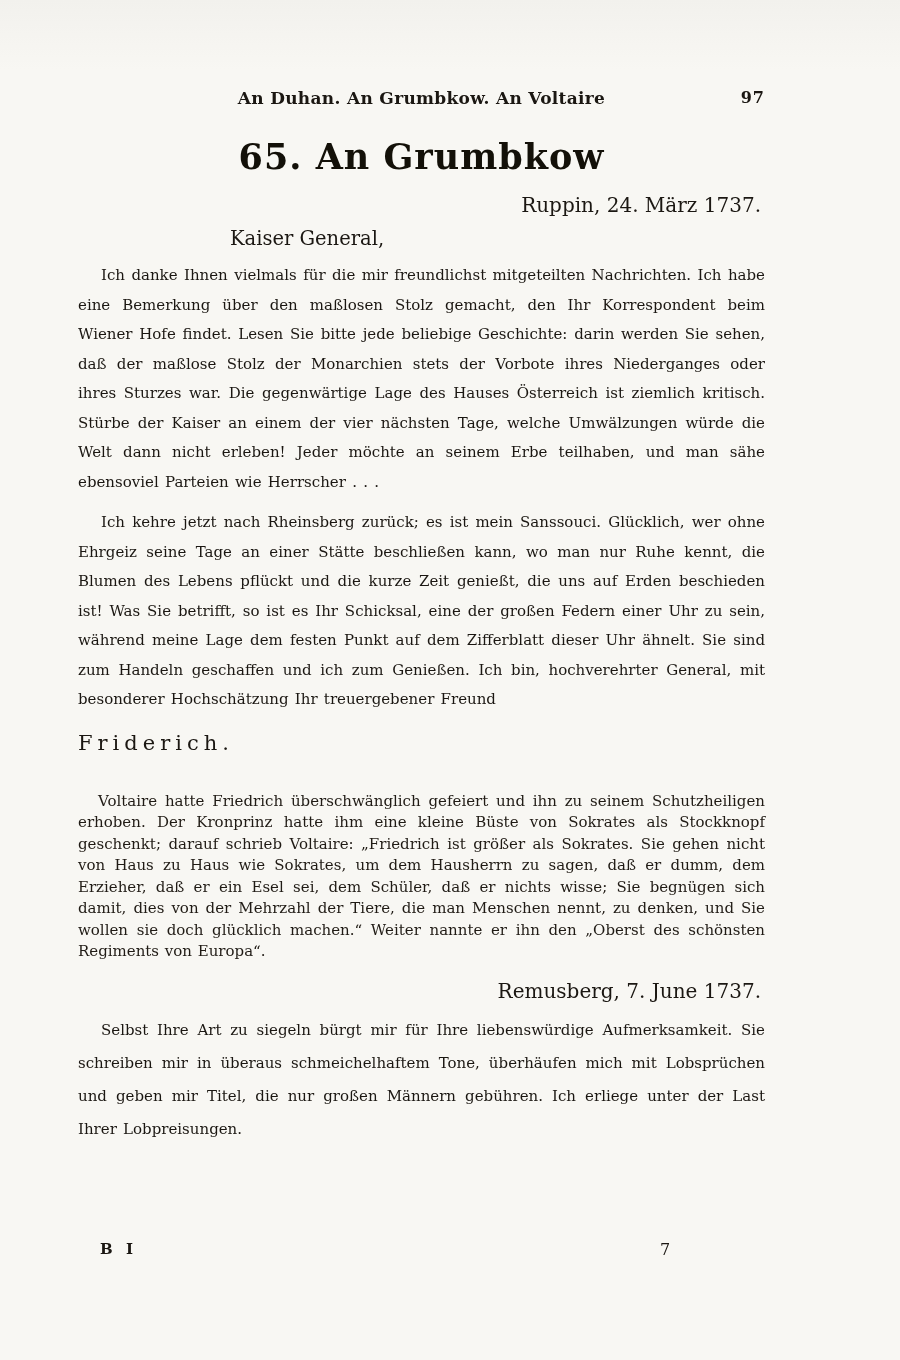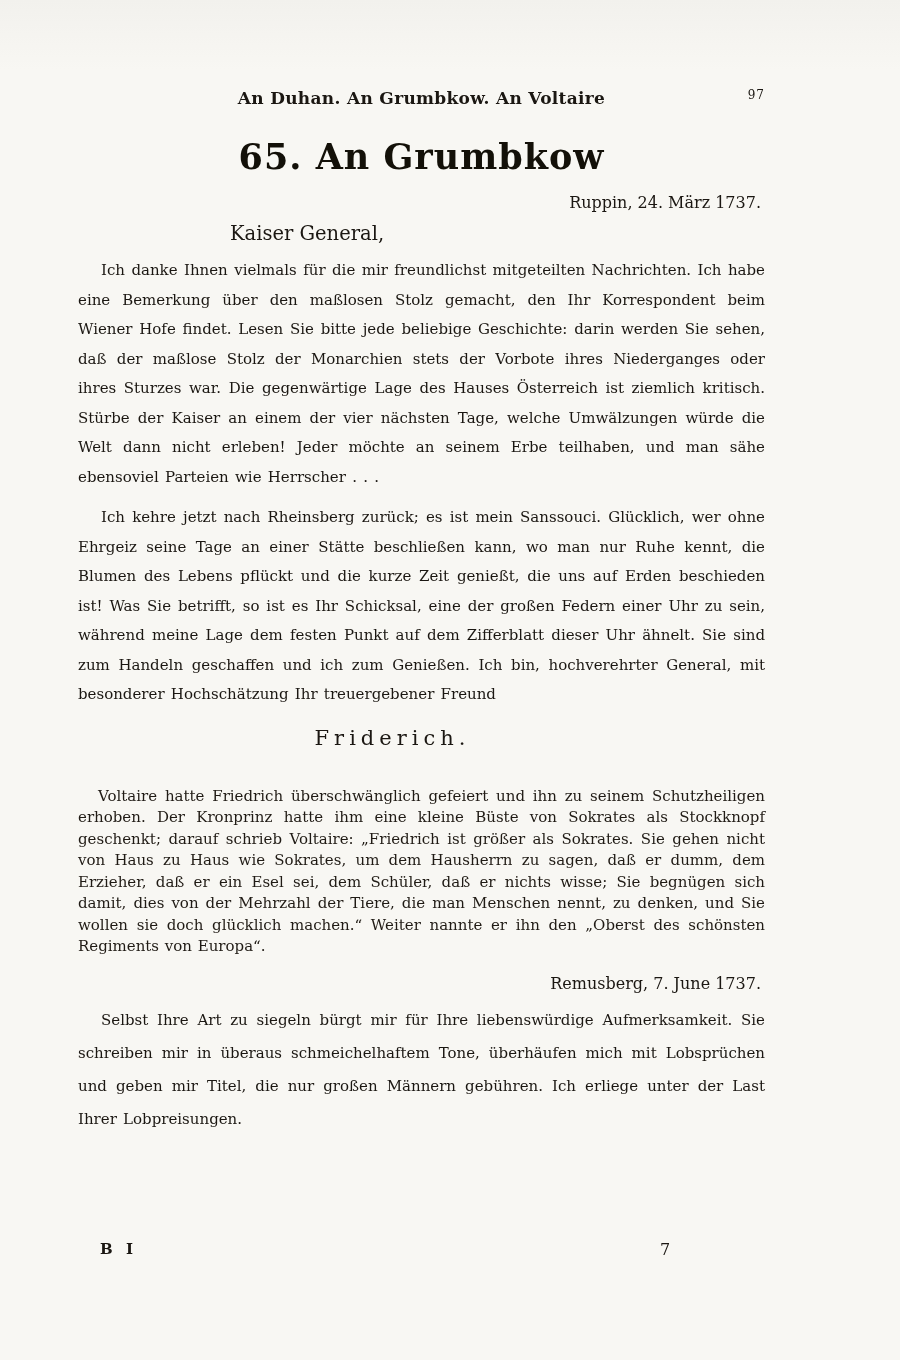--- a/index.html
+++ b/index.html
@@ -21,57 +21,57 @@
     position: relative;
     height: 22px;
     font-size: 17px;
     font-weight: bold;
     text-align: center;
     letter-spacing: 0.3px;
   }
   .rh-num {
     position: absolute;
     right: 0; top: 0;
-    font-weight: normal;
-    font-size: 12px;
+    font-weight: bold;
+    font-size: 16px;
     letter-spacing: 1px;
   }
   .letter-heading {
     margin: 26px 0 0 0;
     text-align: center;
     font-size: 35px;
     font-weight: bold;
     letter-spacing: 1px;
     color: #131008;
   }
   .h79 { margin-top: 42px; }
   .dateline {
     margin-top: 16px;
     text-align: right;
-    font-size: 16px;
+    font-size: 20px;
     padding-right: 4px;
   }
   .salutation {
     margin-top: 10px;
     margin-left: 152px;
     font-size: 19.5px;
   }
   .para {
     margin: 11px 0 0 0;
     font-size: 15px;
     text-align: justify;
     text-align-last: left;
     text-indent: 23px;
     word-spacing: 1.5px;
   }
   .lh1 { line-height: 29.5px; }
   .lh2 { line-height: 33px; }
   .signature {
     margin: 16px 58px 0 0;
-    text-align: center;
+    text-align: left;
     font-size: 21px;
     letter-spacing: 5px;
   }
   .footnote {
     margin-top: 36px;
     font-size: 15px;
     line-height: 21.5px;
     text-align: justify;
     text-align-last: left;
     text-indent: 20px;

